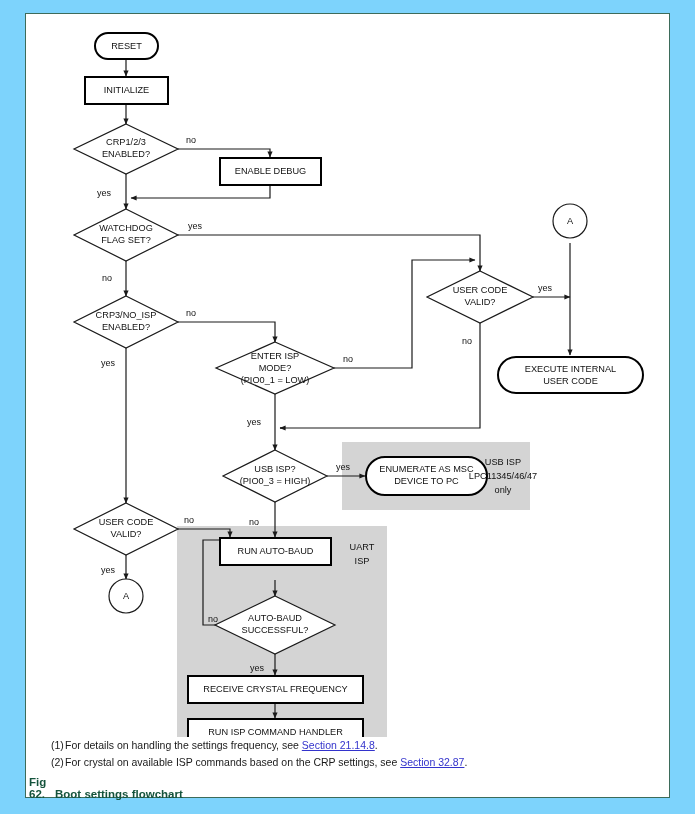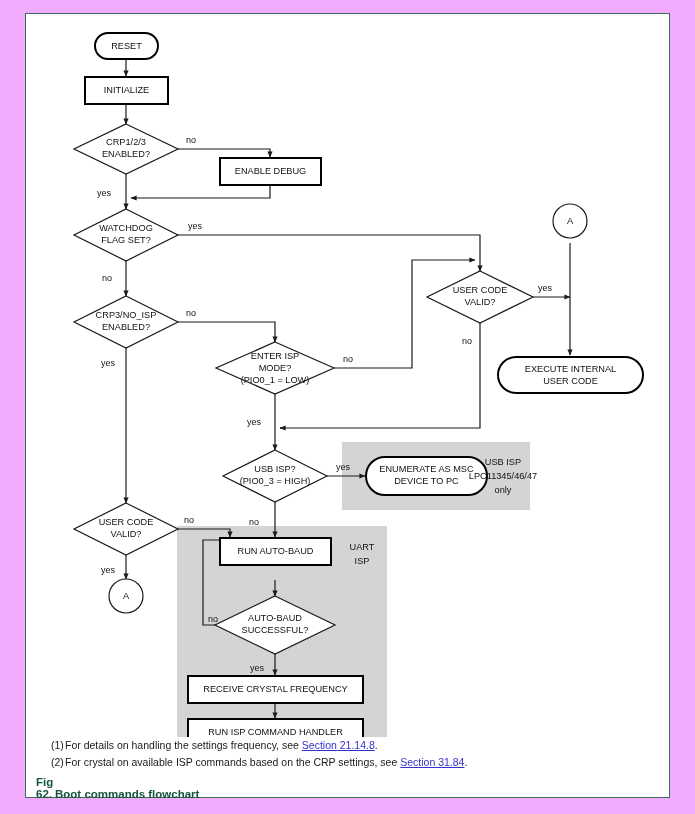--- a/index.html
+++ b/index.html
@@ -5,21 +5,21 @@
   html,body{margin:0;padding:0;background:#ffffff;}
   body{
     width:695px;height:814px;
     font-family:"Liberation Sans", sans-serif;
     -webkit-font-smoothing:antialiased;
   }
   #page{
     position:relative;
     width:695px;height:814px;
     box-sizing:border-box;
-    background:#f0abfc;
+    background:#7dd3fc;
   }
   #figure-frame{
     position:absolute;
     left:25px; top:13px;
     width:645px; height:785px;
     border:1px solid #3d6b5a;
     box-sizing:border-box;
     background:#ffffff;
   }
   #flow-svg{
@@ -46,21 +46,21 @@
   .xref{color:#3333cc;text-decoration:underline;}
   #caption{
     position:absolute;
     left:25px; top:776px;
     width:645px;
     box-sizing:border-box;
     font-size:11.5px;
     font-weight:bold;
     color:#14533c;
   }
-  #caption .cap-num{display:inline-block;width:30px;padding-left:11px;box-sizing:border-box;}
+  #caption .cap-num{display:inline-block;width:30px;padding-left:4px;box-sizing:border-box;}
   #caption .cap-txt{display:inline;}
   text{font-family:"Liberation Sans", sans-serif;}
   .node-text{font-size:9.2px;fill:#111111;text-anchor:middle;dominant-baseline:middle;}
   .edge-label{font-size:9px;fill:#111111;}
   .region-label{font-size:9.2px;fill:#111111;text-anchor:middle;}
   .shape-box{fill:#ffffff;stroke:#000000;stroke-width:2;}
   .shape-term{fill:#ffffff;stroke:#000000;stroke-width:2;}
   .shape-diamond{fill:#ffffff;stroke:#1a1a1a;stroke-width:1.2;}
   .shape-circle{fill:#ffffff;stroke:#1a1a1a;stroke-width:1.2;}
   .region-gray{fill:#d4d4d4;stroke:none;}
@@ -257,21 +257,21 @@
     </g>
   </svg>
 
   <div id="notes">
     <div class="note-row">
       <span class="note-num">(1)</span>
       <span class="note-text"><span>For details on handling the settings frequency, see </span><a class="xref" href="#">Section 21.14.8</a><span>.</span></span>
     </div>
     <div class="note-row">
       <span class="note-num">(2)</span>
-      <span class="note-text"><span>For crystal on available ISP commands based on the CRP settings, see </span><a class="xref" href="#">Section 31.84</a><span>.</span></span>
+      <span class="note-text"><span>For crystal on available ISP commands based on the CRP settings, see </span><a class="xref" href="#">Section 32.87</a><span>.</span></span>
     </div>
   </div>
 
   <div id="caption">
-    <span class="cap-num">Fig 62.</span><span class="cap-txt">Boot commands flowchart</span>
+    <span class="cap-num">Fig 62.</span><span class="cap-txt">Boot settings flowchart</span>
   </div>
 
 </div>
 
 </body></html>

